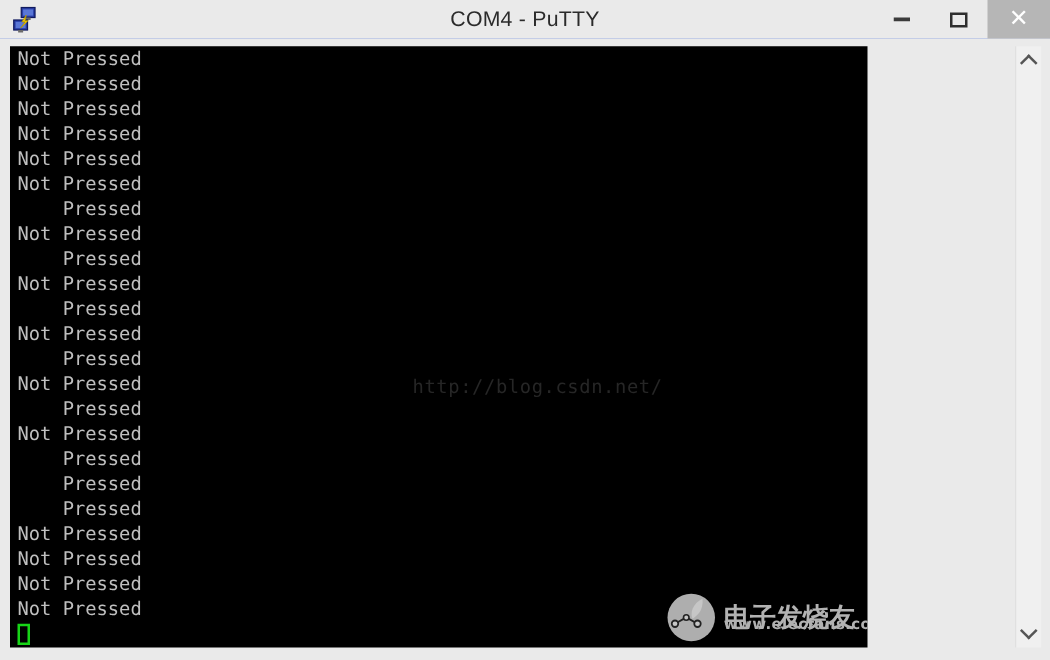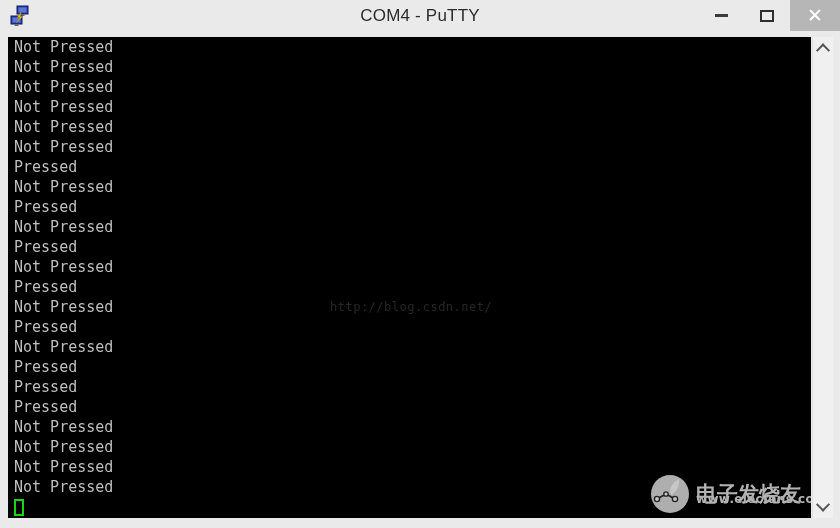--- a/index.html
+++ b/index.html
@@ -106,24 +106,25 @@
     width: 840px;
     height: 497px;
     background: #eaeaea;
     box-sizing: border-box;
   }
 
   .term {
     position: absolute;
     left: 8px;
     top: 6px;
-    width: 803px;
+    width: 686px;
     height: 481px;
     background: #000000;
     overflow: hidden;
+    text-align: right;
   }
 
   .term-text {
     position: absolute;
     left: 6px;
     top: 0px;
     font-family: "DejaVu Sans Mono", "Liberation Mono", monospace;
     font-size: 15px;
     line-height: 20px;
     color: #bfbfbf;
@@ -143,21 +144,21 @@
     box-sizing: border-box;
     background: transparent;
   }
 
   
   .url-watermark {
     position: absolute;
     left: 322px;
     top: 263px;
     font-family: "DejaVu Sans Mono", "Liberation Mono", monospace;
-    font-size: 12px;
+    font-size: 15px;
     color: #262626;
     white-space: pre;
     letter-spacing: 0.5px;
   }
 
   .logo-watermark {
     position: absolute;
     right: 14px;
     bottom: 4px;
     width: 148px;

